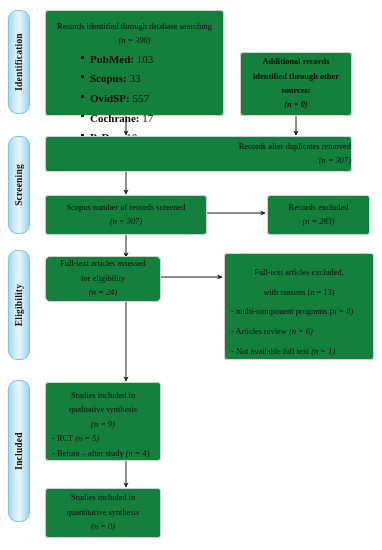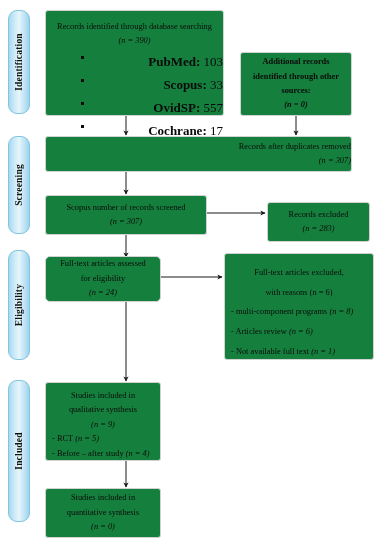--- a/index.html
+++ b/index.html
@@ -70,22 +70,22 @@
   .it { font-style: italic; }
 
   
   ul.srclist {
     margin: 1px 0 0 0;
     padding: 0 0 0 44px;
     list-style: none;
   }
   ul.srclist li {
     position: relative;
-    text-align: right;
-    font-size: 13px;
+    text-align: left;
+    font-size: 11px;
     line-height: 1.78;
     white-space: nowrap;
   }
   ul.srclist li::before {
     content: "";
     position: absolute;
     left: -9px;
     top: 6px;
     width: 2.6px;
     height: 2.6px;
@@ -169,34 +169,34 @@
   <div class="box" style="left:45px; top:136px; width:307px; height:36px;align-items:flex-end;">
     <div class="line">Records after duplicates removed</div>
     <div class="line it">(n = 307)</div>
   </div>
 
   <div class="box" style="left:45px; top:195px; width:162px; height:40px;">
     <div class="line">Scopus number of records screened</div>
     <div class="line it">(n = 307)</div>
   </div>
 
-  <div class="box" style="left:267px; top:195px; width:103px; height:40px;margin-top:7px;">
+  <div class="box" style="left:267px; top:195px; width:103px; height:40px;">
     <div class="line">Records excluded</div>
     <div class="line it">(n = 283)</div>
   </div>
 
   <div class="box" style="left:45px; top:256px; width:116px; height:46px; border-radius:5px;">
     <div class="line">Full-text articles assessed</div>
     <div class="line">for eligibility</div>
     <div class="line it">(n = 24)</div>
   </div>
 
   <div class="box" style="left:224px; top:253px; width:150px; height:107px; justify-content:space-between; padding-top:12px;">
     <div class="line">Full-text articles excluded,</div>
-    <div class="line">with reasons (n = 6)</div>
+    <div class="line">with reasons (n = 13)</div>
     <div class="line left"><span> - multi-component programs </span><span class="it">(n = 8)</span></div>
     <div class="line left"><span>- Articles review </span><span class="it">(n = 6)</span></div>
     <div class="line left"><span>- Not available full text </span><span class="it">(n = 1)</span></div>
   </div>
 
   <div class="box" style="left:45px; top:382px; width:116px; height:79px; justify-content:flex-start; padding-top:6px;">
     <div class="line">Studies included in</div>
     <div class="line">qualitative synthesis</div>
     <div class="line it">(n = 9)</div>
     <div class="line left"><span>- RCT </span><span class="it">(n = 5)</span></div>

